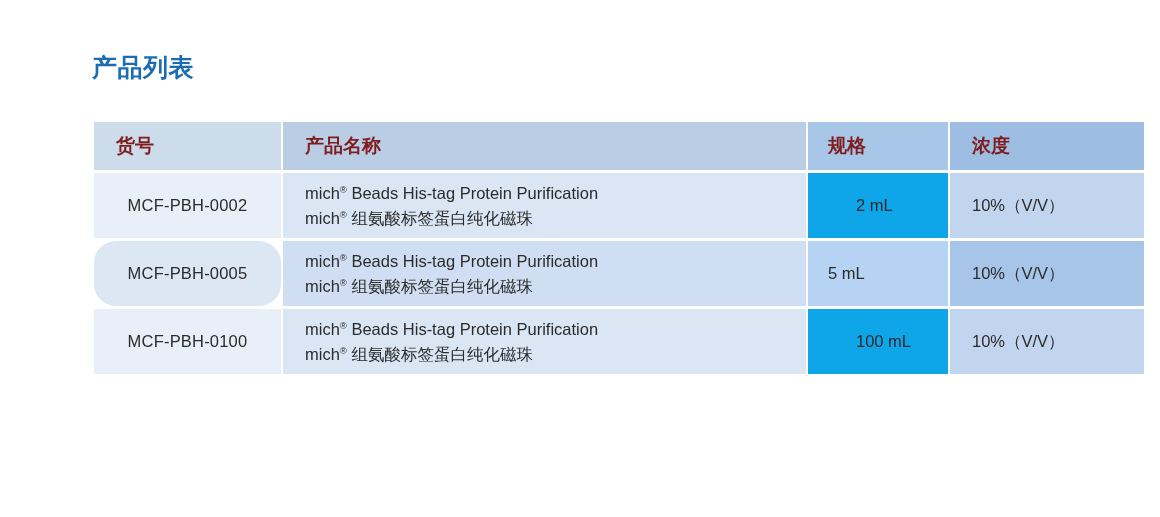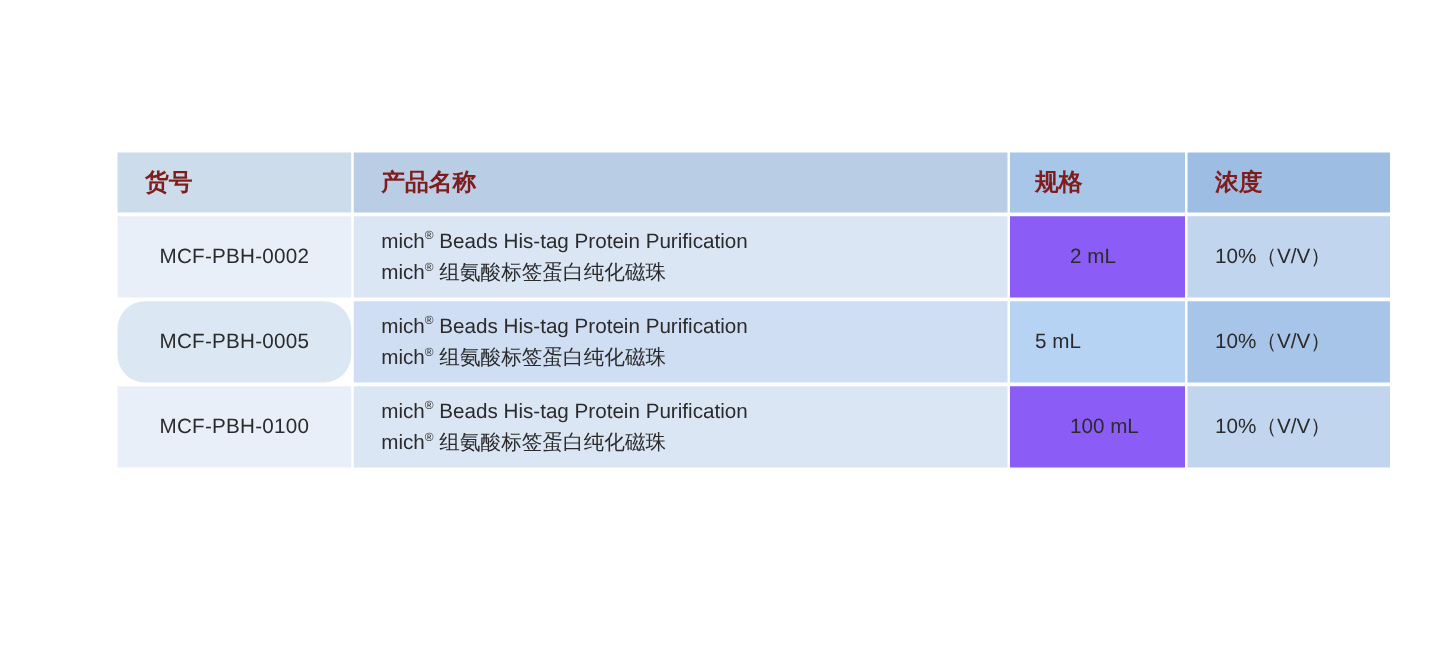--- a/index.html
+++ b/index.html
@@ -48,21 +48,21 @@
     padding: 0;
     margin: 0;
     vertical-align: middle;
     border: 0;
   }
 
   
   .col-code  { width: 187px; }
   .col-name  { width: 523px; }
   .col-spec  { width: 140px; }
-  .col-conc  { width: 162px; }
+  .col-conc  { width: 194px; }
 
   
   thead th {
     height: 48px;
     font-size: 19px;
     font-weight: bold;
     color: #7f1d1d;
     text-align: left;
   }
   thead th.col-code { background: #cddcea; padding-left: 22px; }
@@ -73,21 +73,21 @@
   
   tbody td {
     height: 65px;
     font-size: 16.5px;
     color: #2b2b2b;
     line-height: 25px;
   }
 
   tbody tr.odd td.cell-code { background: #e9eff8; }
   tbody tr.odd td.cell-name { background: #dbe6f5; }
-  tbody tr.odd td.cell-spec { background: #8b5cf6; padding-left: 48px; }
+  tbody tr.odd td.cell-spec { background: #0ea5e9; padding-left: 48px; }
   tbody tr.odd td.cell-conc { background: #c2d5ee; }
 
   tbody tr.even td.cell-code { background: #dce7f4; border-radius: 22px; }
   tbody tr.even td.cell-name { background: #cfdef2; }
   tbody tr.even td.cell-spec { background: #b7d3f3; }
   tbody tr.even td.cell-conc { background: #a7c5e8; }
 
   td.cell-code {
     text-align: center;
     font-size: 16.5px;
@@ -112,20 +112,21 @@
     font-size: 9.5px;
     vertical-align: super;
     line-height: 0;
   }
 </style>
 </head>
 <body>
 
 <div class="page">
 
+  <div class="page-title">产品列表</div>
 
   <table class="product-table">
     <colgroup>
       <col class="col-code">
       <col class="col-name">
       <col class="col-spec">
       <col class="col-conc">
     </colgroup>
     <thead>
       <tr>

